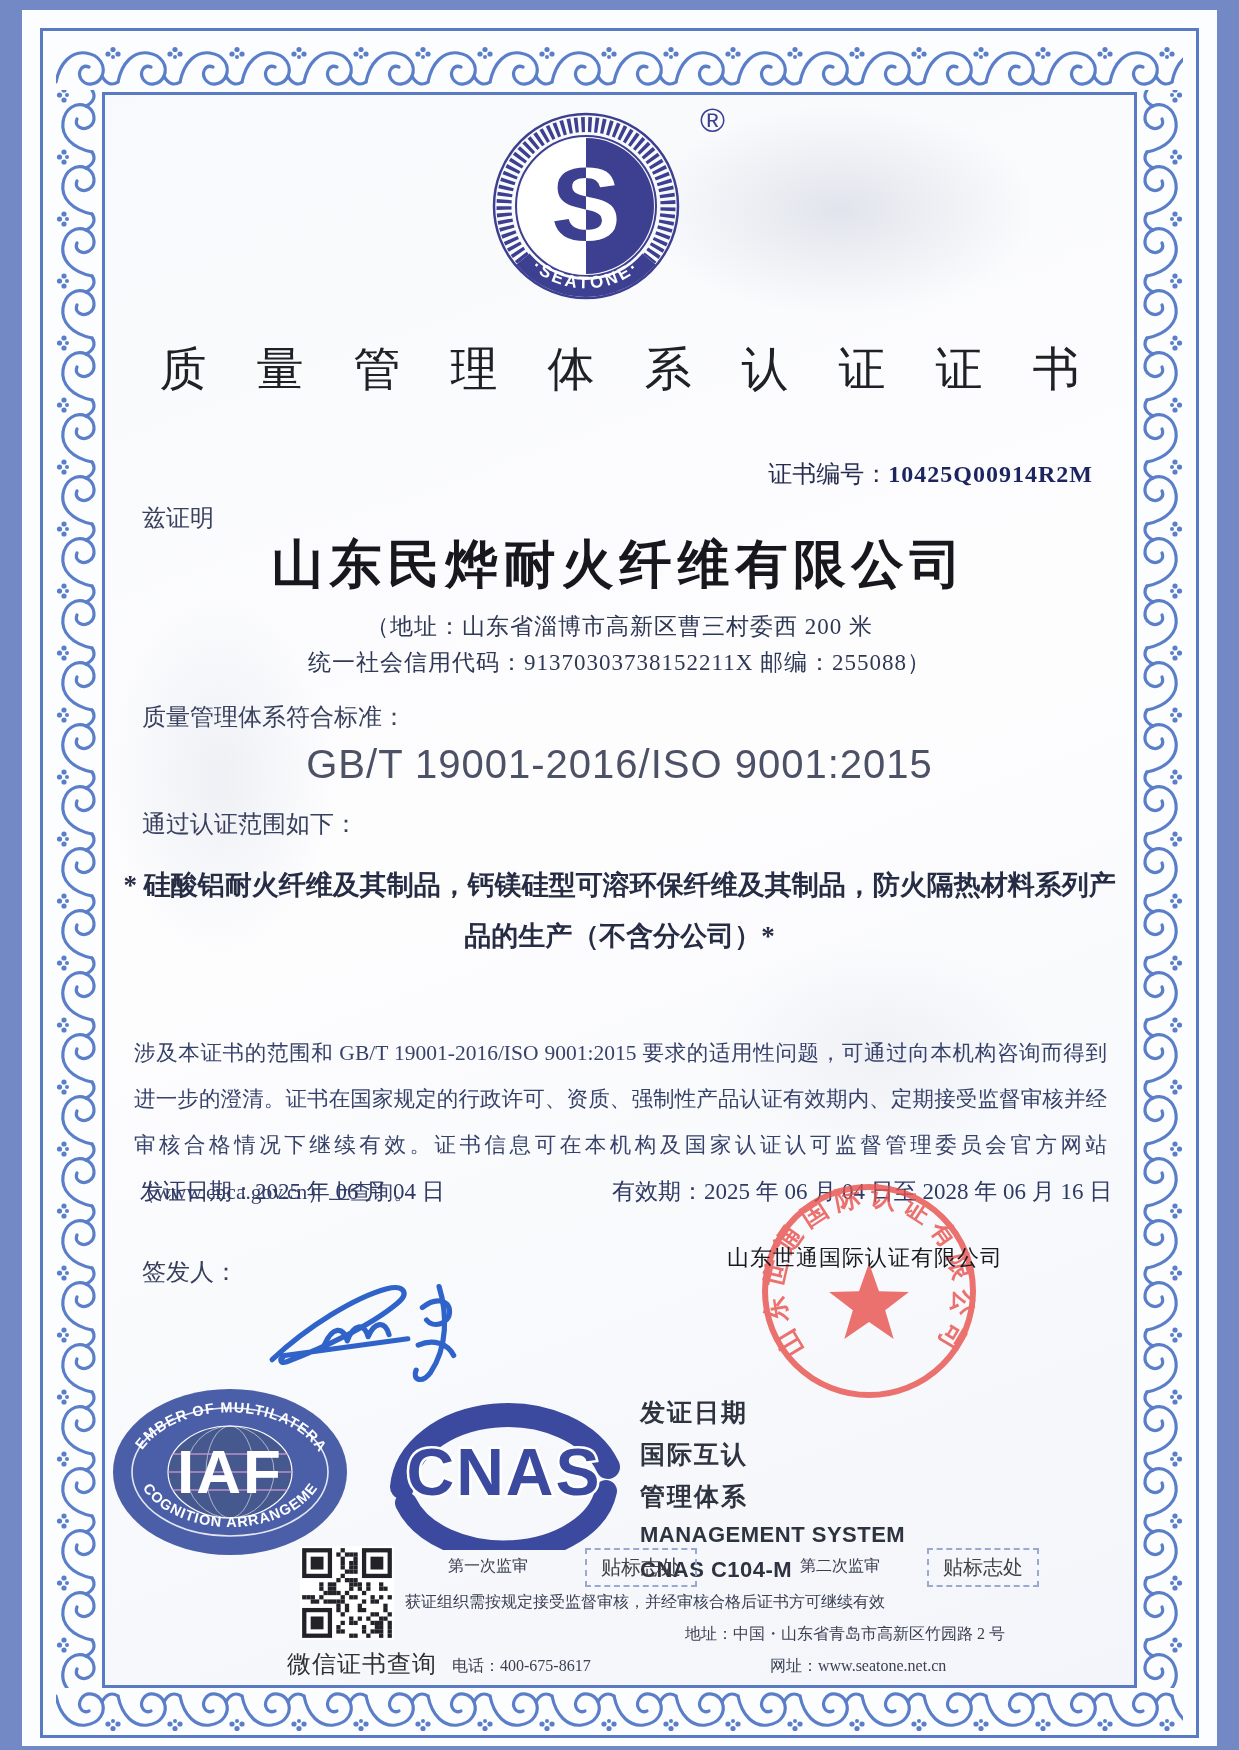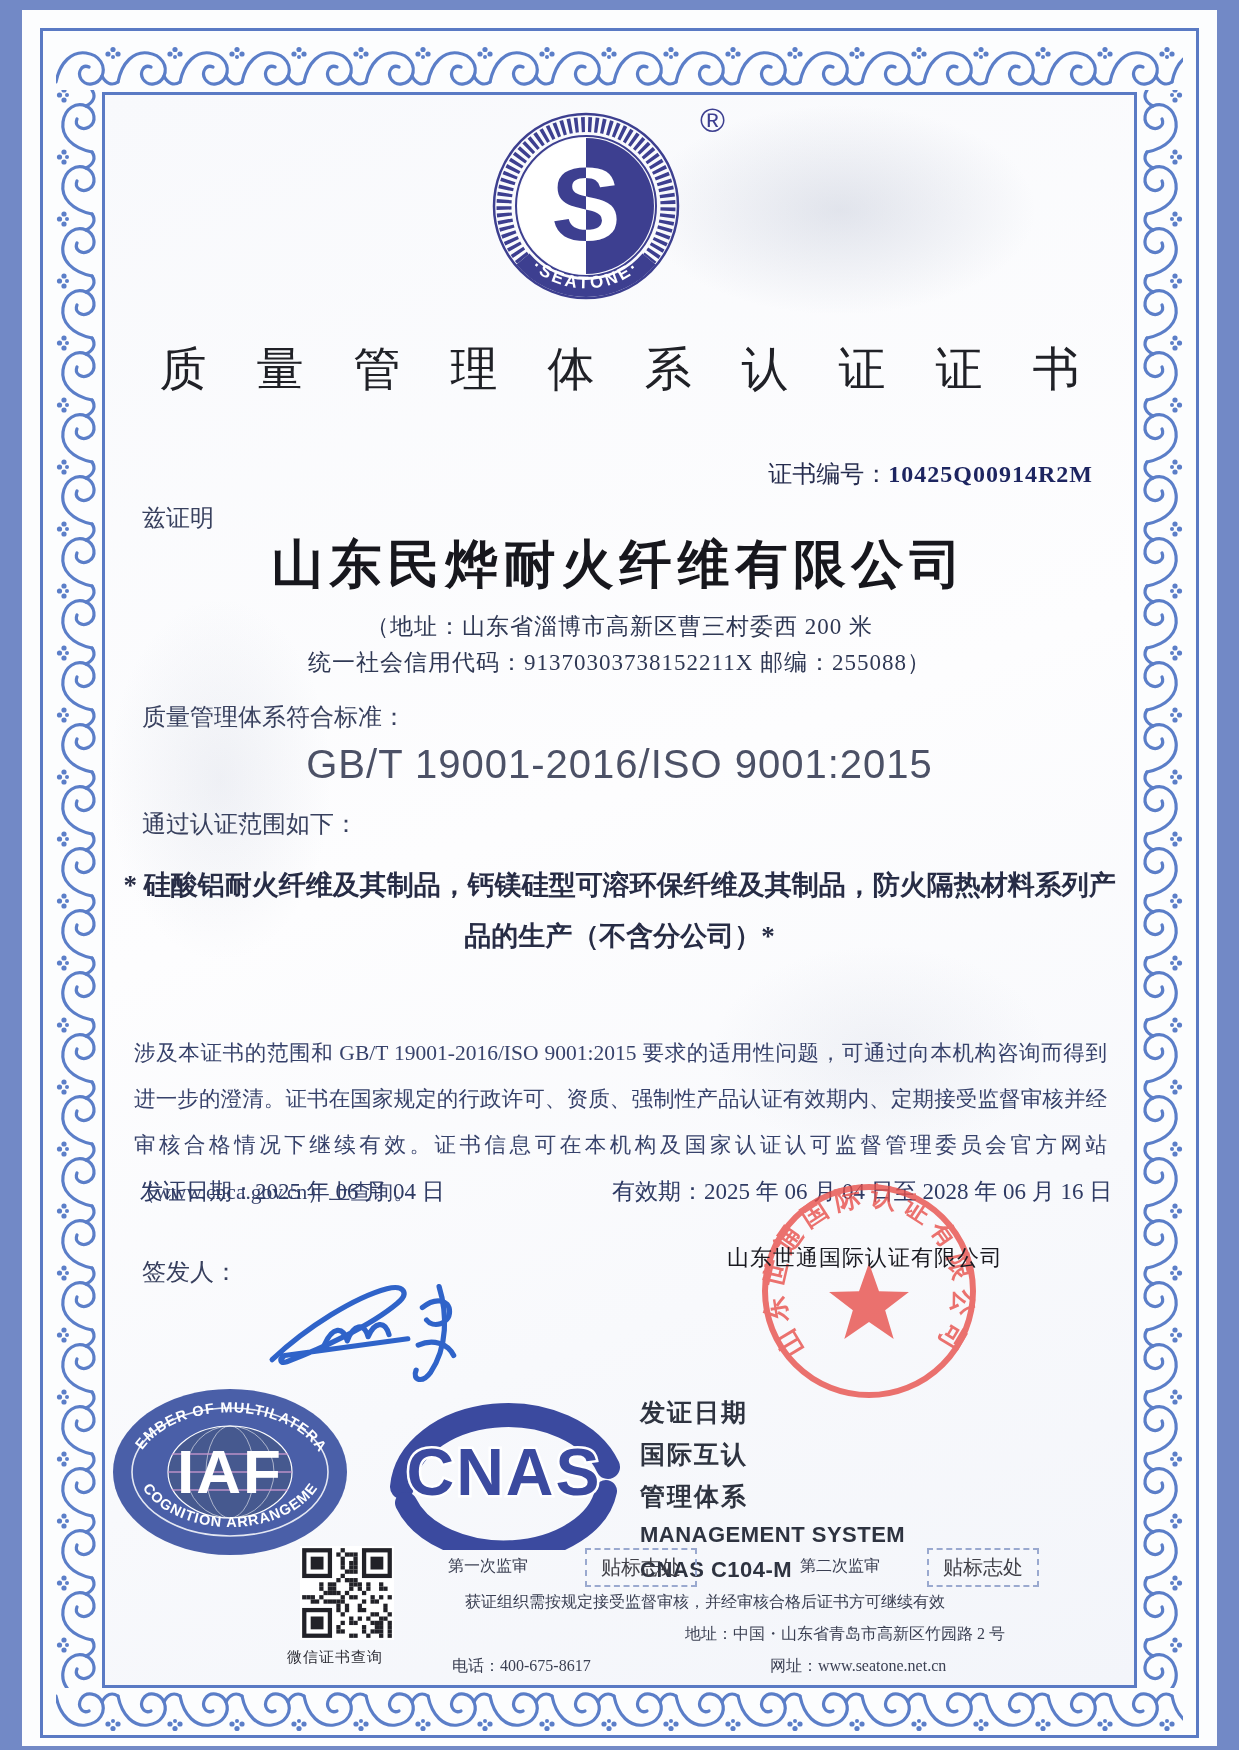--- a/index.html
+++ b/index.html
@@ -23,21 +23,21 @@
   .scope{font-size:27px;font-weight:bold;color:#272c45;line-height:1.9;}
   .disclaimer{font-size:21.5px;color:#37426b;line-height:2.15;text-align:justify;}
   .dateline{font-size:23px;color:#2e3a63;}
   .issuer-black{font-size:22px;color:#191920;letter-spacing:1px;}
   .cnas-lines{position:absolute;display:flex;flex-direction:column;gap:9px;
      font-family:"Liberation Sans","DejaVu Sans",sans-serif;color:#2e3340;}
   .cnas-lines .cn{font-size:25px;font-weight:600;letter-spacing:2px;}
   .cnas-lines .en{font-size:22px;font-weight:bold;letter-spacing:.5px;}
   .foot{font-size:16px;color:#3a3f52;}
   .dash-box{position:absolute;border:2px dashed #9aa9cf;padding:4px 14px;font-size:20px;color:#3f3f46;}
-  .qr-caption{font-size:15px;color:#2e2e36;letter-spacing:1px;}
+  .qr-caption{font-size:24px;color:#2e2e36;letter-spacing:1px;}
   svg text{font-family:"Liberation Sans","DejaVu Sans",sans-serif;}
 </style>
 </head>
 <body>
 
 <div class="page">
 
   <div class="band-white"></div>
   <div class="line-outer"></div>
   <svg class="strip" style="top:46px;left:56px" width="1127" height="44">
@@ -1007,21 +1007,21 @@
       <rect x="80" y="76" width="4" height="4" fill="#222228"></rect>
       <rect x="80" y="80" width="4" height="4" fill="#222228"></rect>
     </svg>
   <div class="txt qr-caption" style="left:287px;top:1648px">微信证书查询</div>
 
   <div class="txt foot" style="left:448px;top:1556px">第一次监审</div>
   <div class="dash-box" style="left:585px;top:1548px">贴标志处</div>
   <div class="txt foot" style="left:800px;top:1556px">第二次监审</div>
   <div class="dash-box" style="left:927px;top:1548px">贴标志处</div>
 
-  <div class="txt foot" style="left:405px;top:1592px;width:600px;text-align:center">获证组织需按规定接受监督审核，并经审核合格后证书方可继续有效</div>
+  <div class="txt foot" style="left:405px;top:1592px;width:600px;text-align:left">获证组织需按规定接受监督审核，并经审核合格后证书方可继续有效</div>
   <div class="txt foot" style="left:405px;top:1624px;width:600px;text-align:right">地址：中国・山东省青岛市高新区竹园路 2 号</div>
   <div class="txt foot" style="left:452px;top:1656px">
     <span>电话：</span><span>400-675-8617</span>
   </div>
   <div class="txt foot" style="left:770px;top:1656px">
     <span>网址：</span><span>www.seatone.net.cn</span>
   </div>
 
 </div>
 

